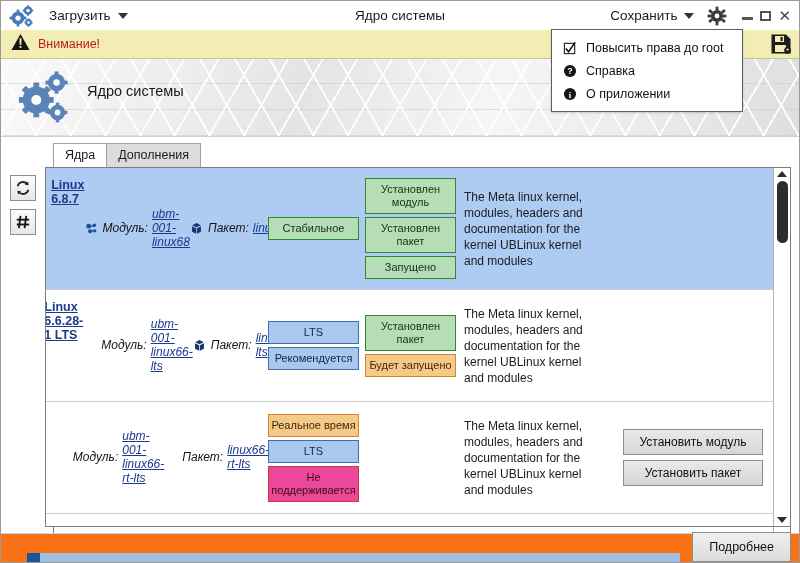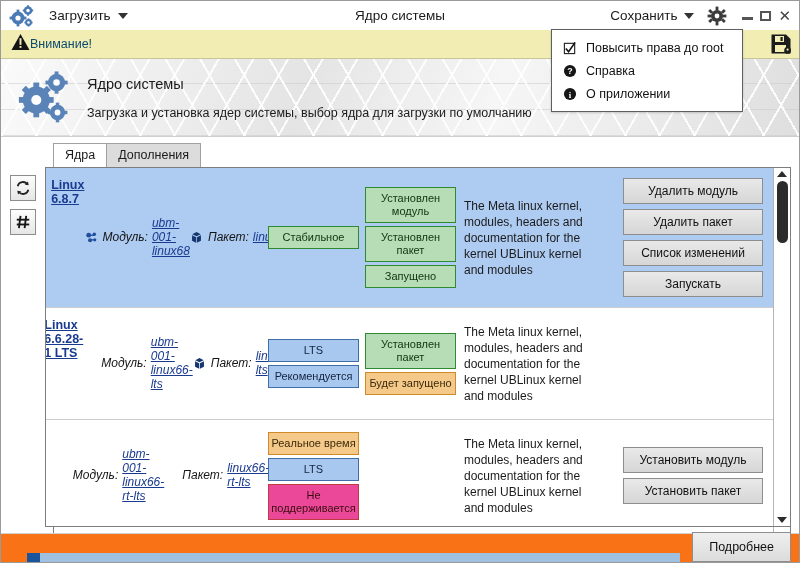--- a/index.html
+++ b/index.html
@@ -58,21 +58,21 @@
     padding: 4px 10px; font-size: 12.5px; color: #111; cursor: default;
   }
   .mi-ico { width: 15px; height: 15px; flex: 0 0 15px; display:flex; align-items:center; justify-content:center; }
 
   
   .warnbar {
     height: 29px; background: #f2eeb3; border-bottom: 1px solid #c9c59a;
     display: flex; align-items: center; padding: 0 6px 0 10px;
     position: relative;
   }
-  .warn-txt { font-size: 12.5px; color: #0c4a6e; margin-left: 0; }
+  .warn-txt { font-size: 12.5px; color: #b91c1c; margin-left: 8px; }
   .save-ico { margin-left: auto; width: 24px; height: 24px; cursor: pointer; }
 
   
   .banner {
     height: 78px; position: relative; overflow: hidden;
     background: #efefef;
     display: flex; align-items: center;
     border-bottom: 1px solid #cfcfcf;
   }
   .hexbg {
@@ -347,21 +347,20 @@
             <circle cx="44" cy="44" r="3" fill="#fdfdfd"></circle>
           <rect x="42.2" y="33.8" width="3.6" height="4.5"></rect>
             <rect x="42.2" y="49.7" width="3.6" height="4.5"></rect>
           <rect x="33.8" y="42.2" width="4.5" height="3.6"></rect>
             <rect x="49.7" y="42.2" width="4.5" height="3.6"></rect>
         </g>
       </svg>
     </div>
     <div class="banner-txt">
       <div class="banner-t1">Ядро системы</div>
-      <div class="banner-t2">Загрузка и установка ядер системы, выбор ядра для загрузки по умолчанию</div>
     </div>
   </div>
 
   <div class="tabstrip">
     <div class="tab active">
       <span>Ядра</span>
     </div>
     <div class="tab">
       <span>Дополнения</span>
     </div>
@@ -431,26 +430,20 @@
                 <div class="badge b-green">Стабильное</div>
               </div>
               <div class="badge-col">
                 <div class="badge b-green">Установлен модуль</div>
                 <div class="badge b-green">Установлен пакет</div>
                 <div class="badge b-green">Запущено</div>
               </div>
             </div>
           </div>
           <div class="col-desc">The Meta linux kernel, modules, headers and documentation for the kernel UBLinux kernel and modules</div>
-          <div class="col-actions">
-            <div class="act-btn">Удалить модуль</div>
-            <div class="act-btn">Удалить пакет</div>
-            <div class="act-btn">Список изменений</div>
-            <div class="act-btn">Запускать</div>
-          </div>
         </div>
 
         <div class="krow">
           <div class="col-info">
             <div class="kname">Linux 6.6.28-1 LTS</div>
             <div class="kline">
               <span class="kline-ico"></span>
               <span class="klabel">Модуль:</span>
               <span class="klink">ubm-001-linux66-lts</span>
             </div>

